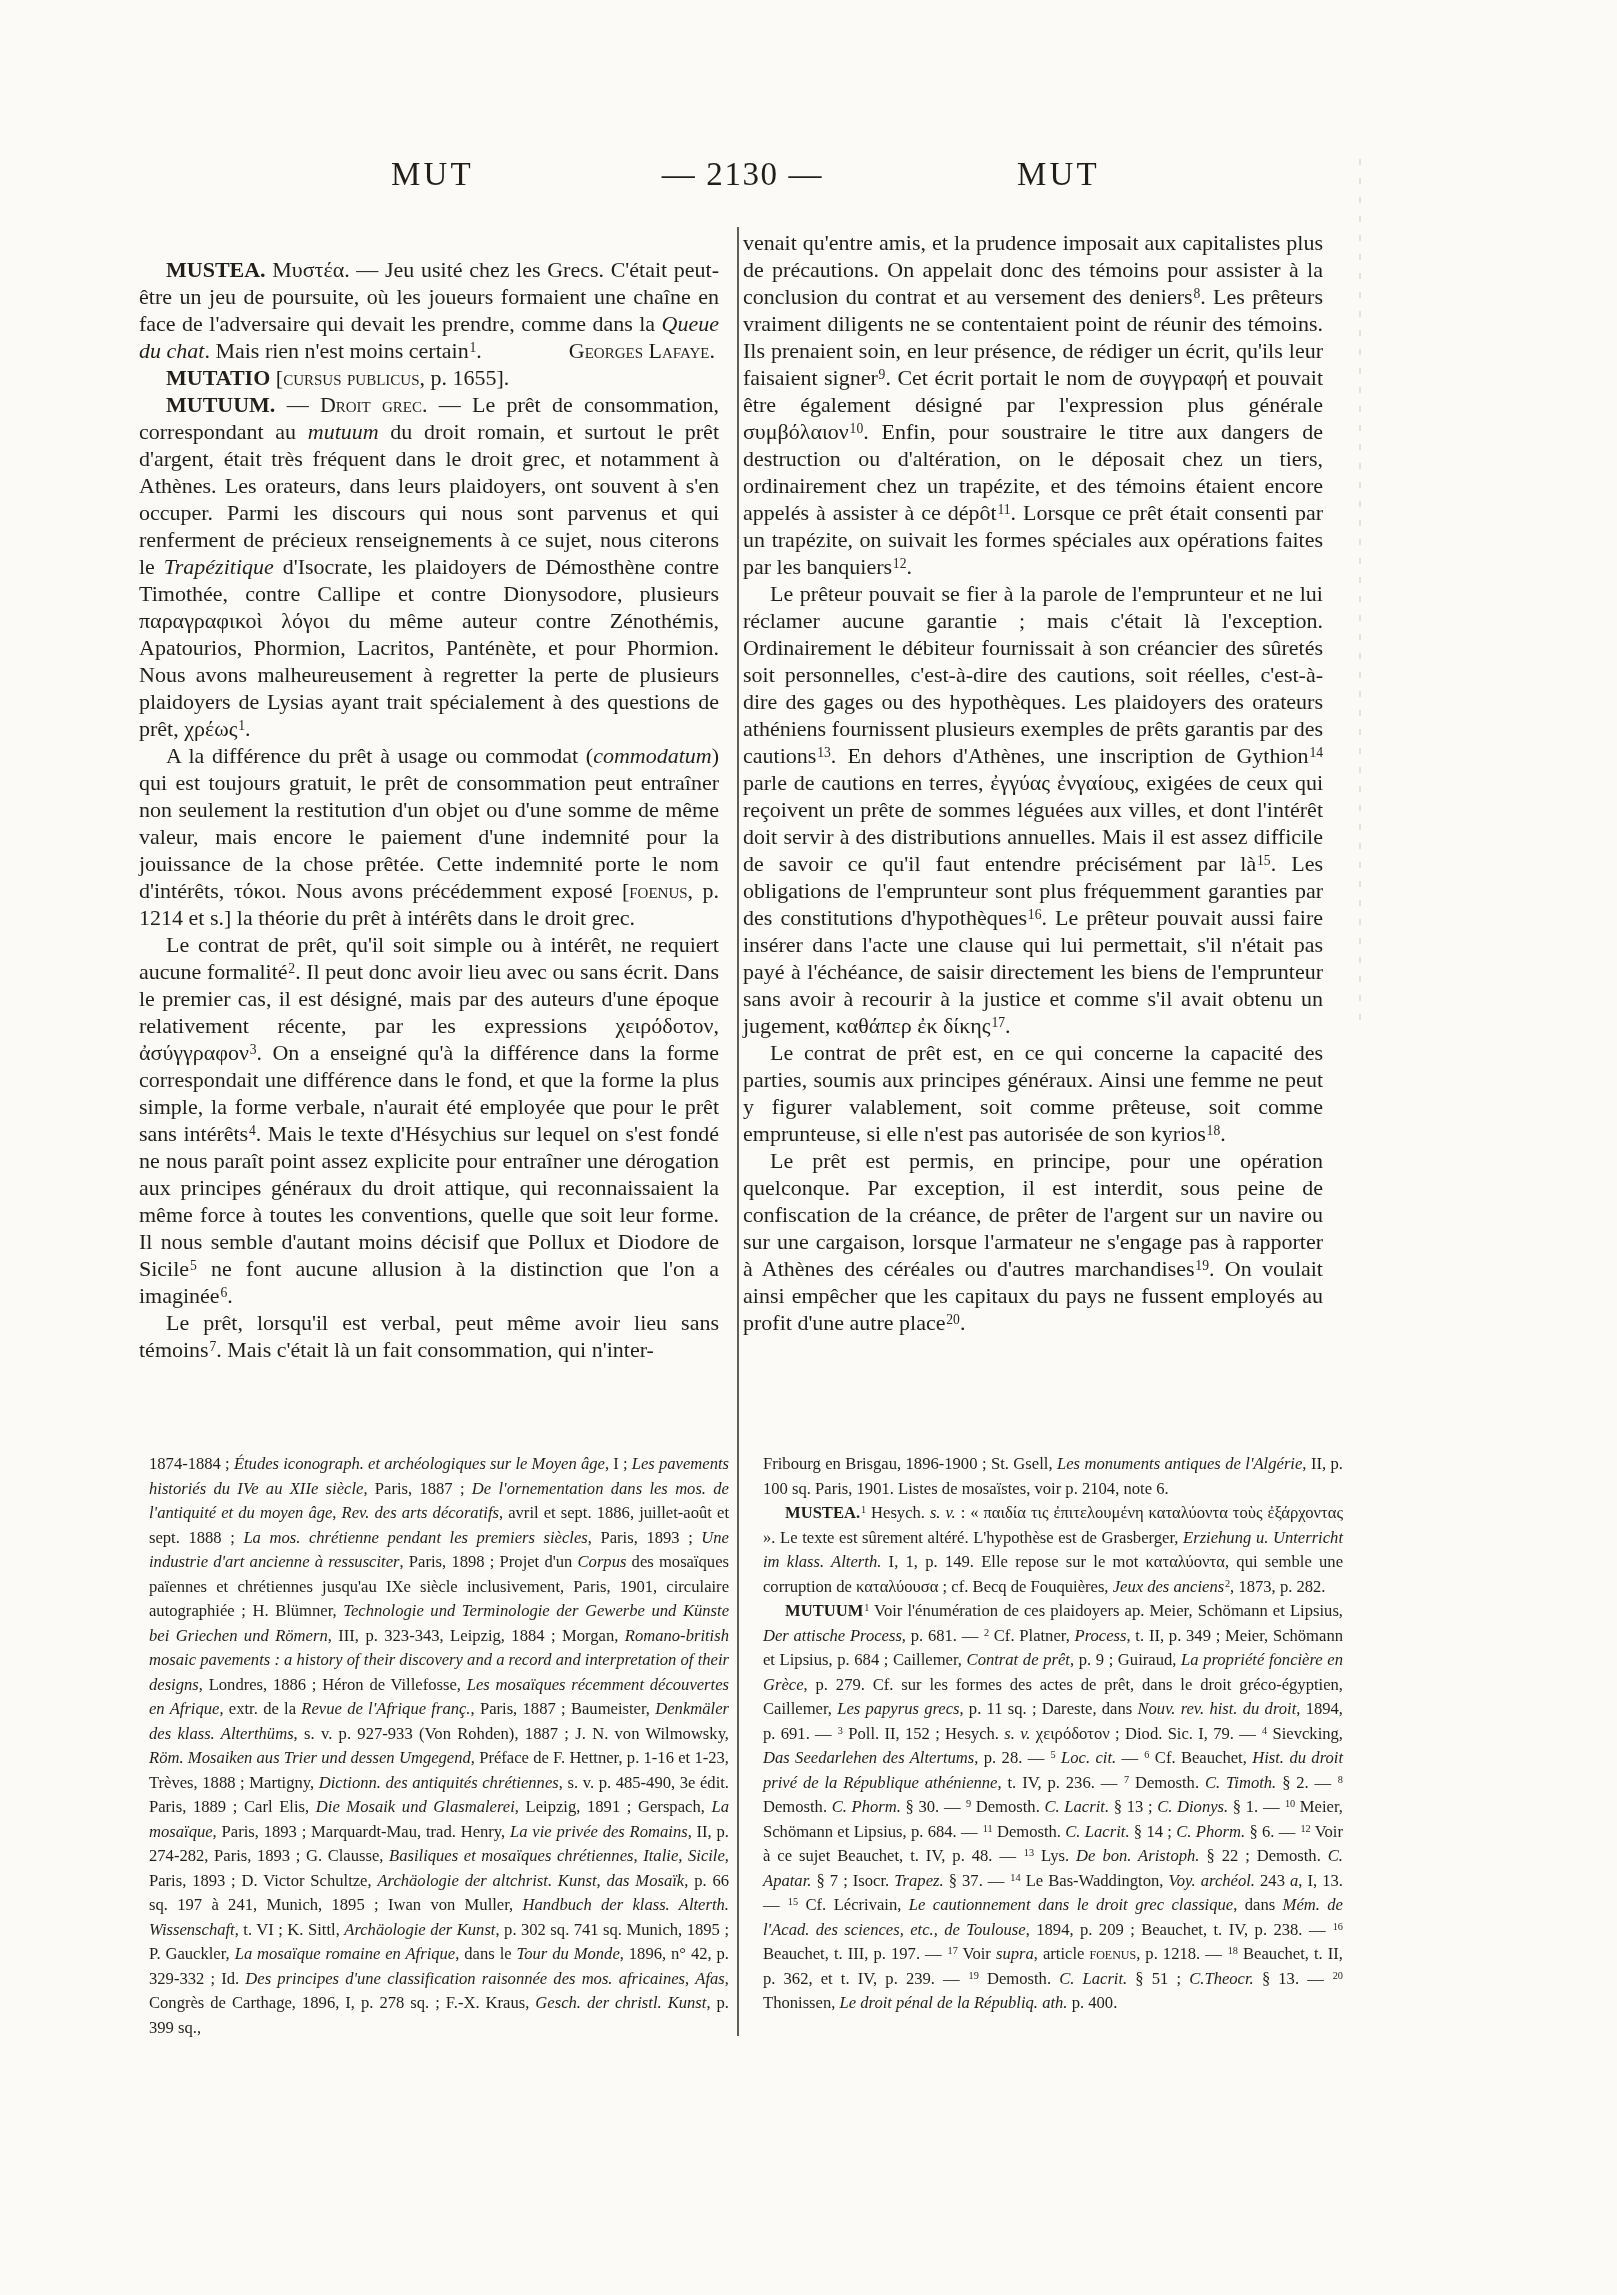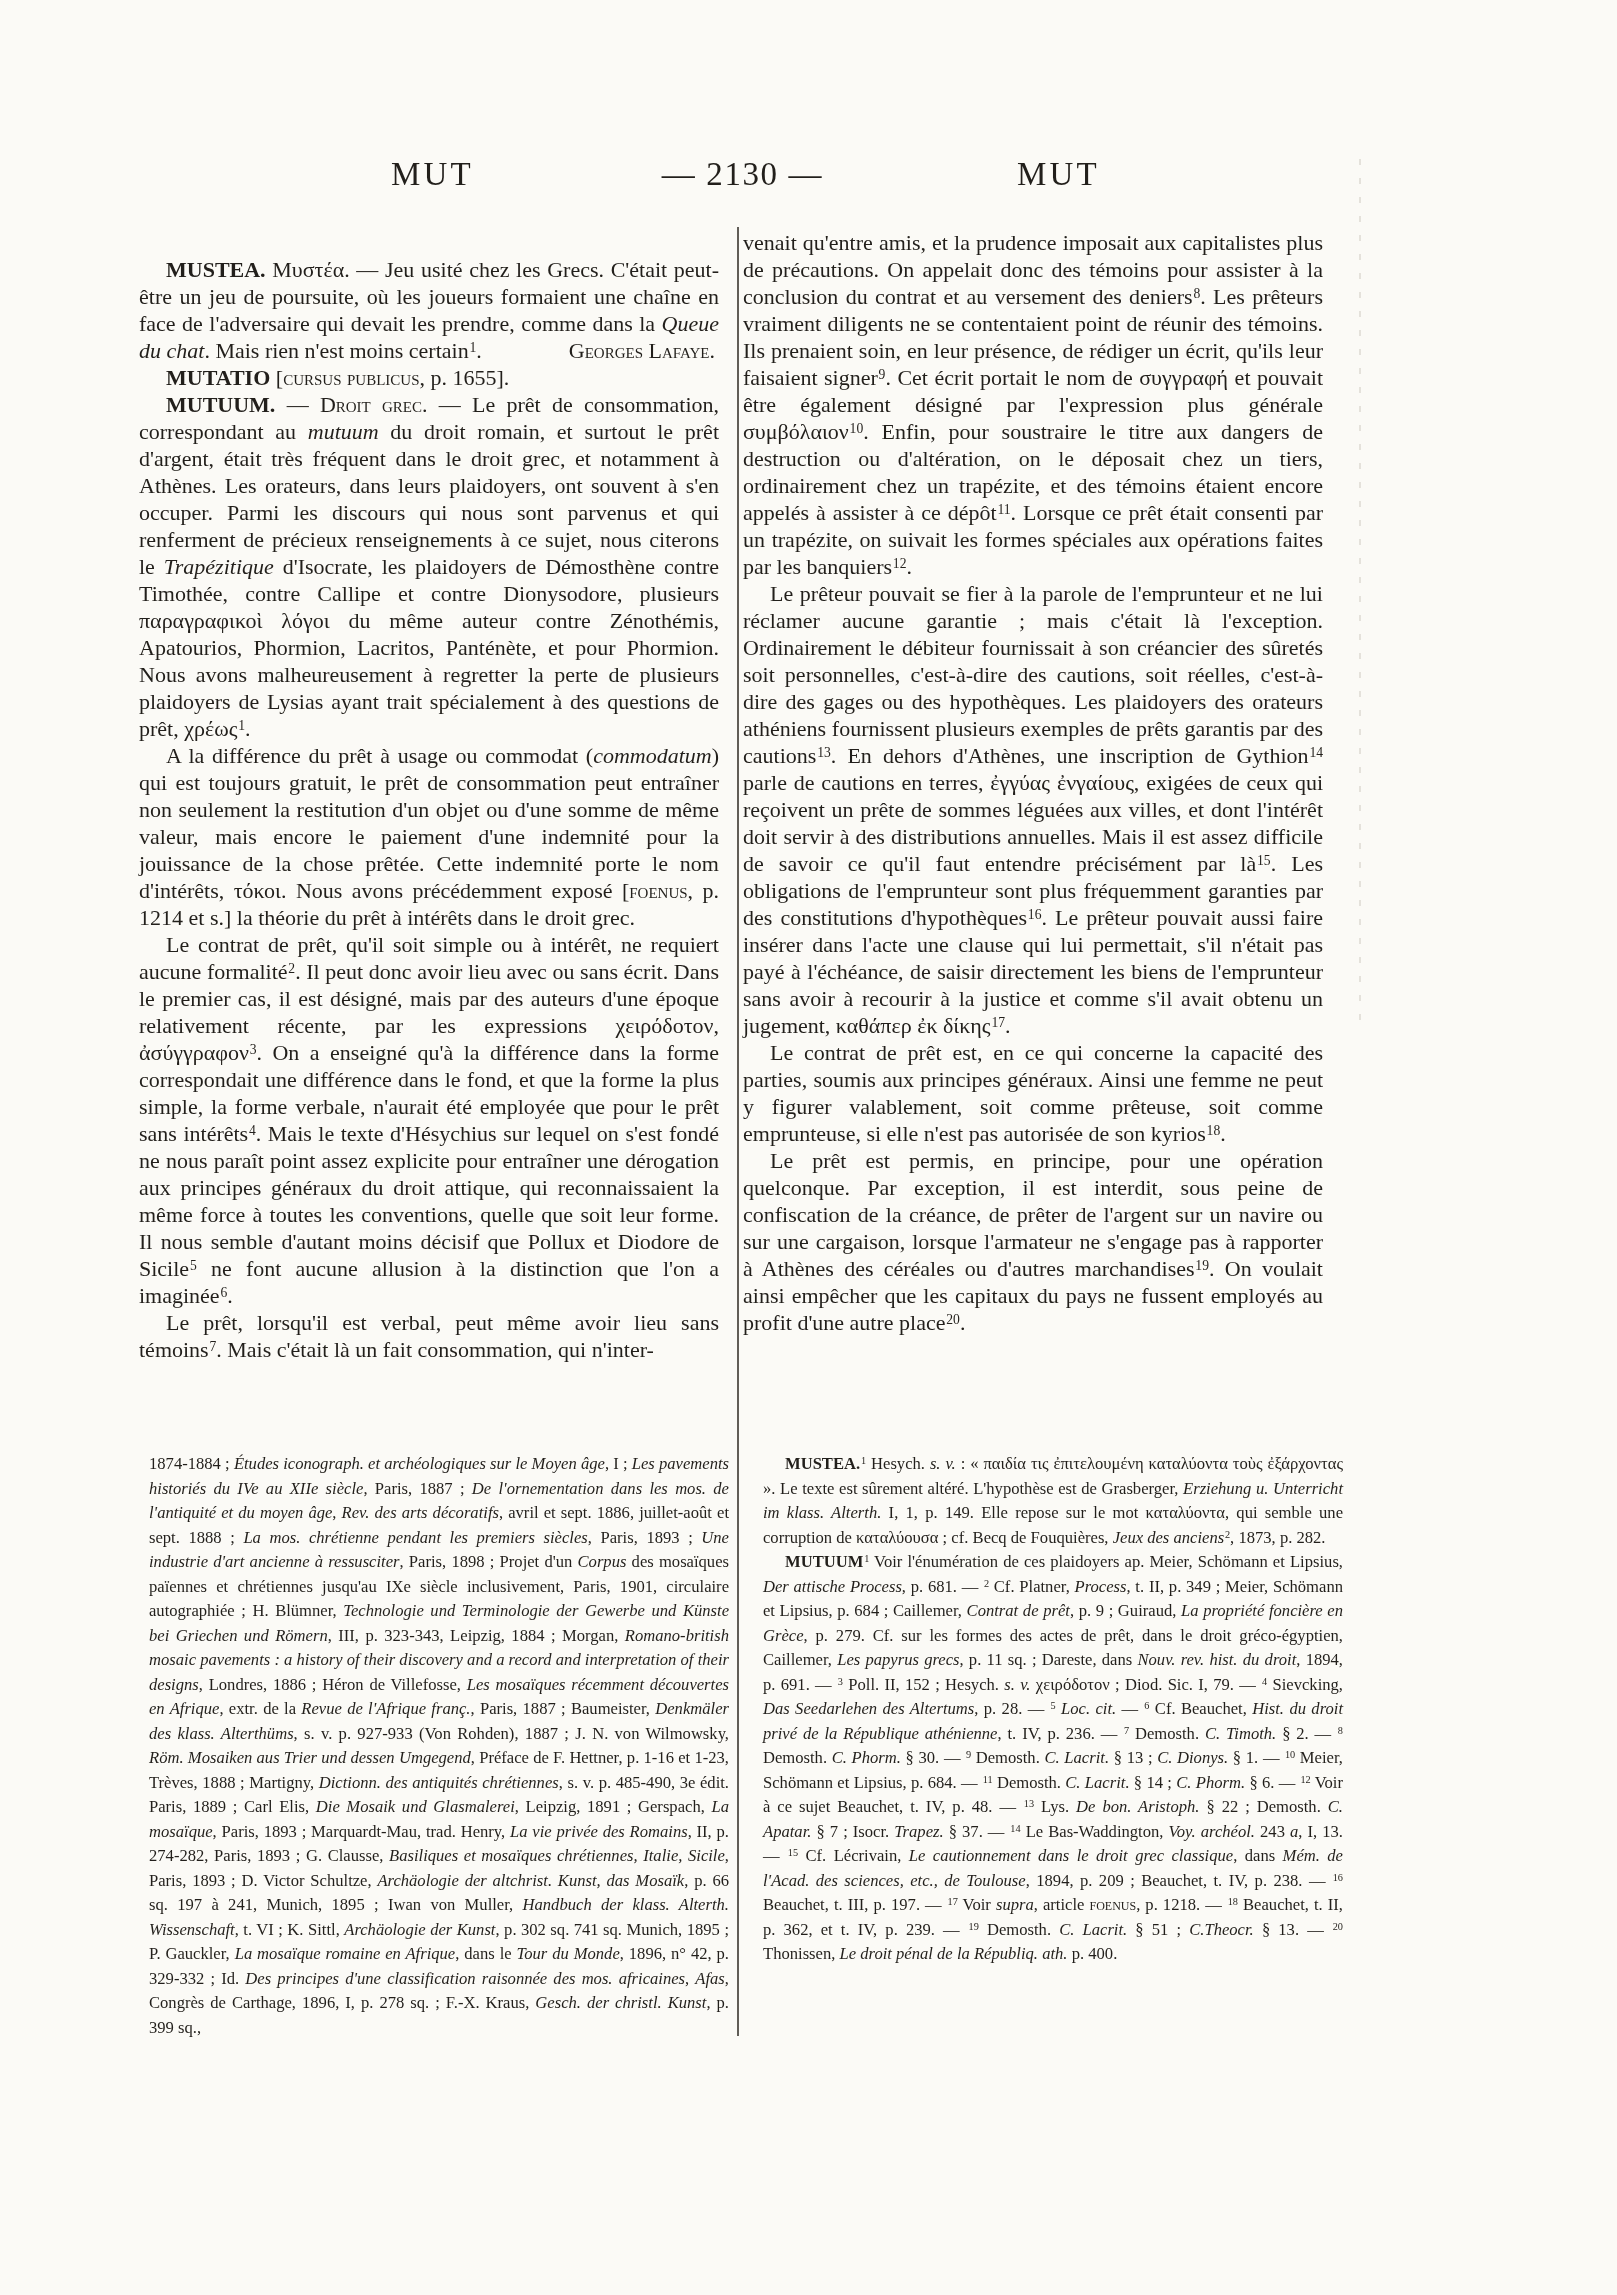--- a/index.html
+++ b/index.html
@@ -74,18 +74,19 @@
       <p class="para"><span>Le prêteur pouvait se fier à la parole de l'emprunteur et ne lui réclamer aucune garantie ; mais c'était là l'exception. Ordinairement le débiteur fournissait à son créancier des sûretés soit personnelles, c'est-à-dire des cautions, soit réelles, c'est-à-dire des gages ou des hypothèques. Les plaidoyers des orateurs athéniens fournissent plusieurs exemples de prêts garantis par des cautions</span><span class="sup">13</span><span>. En dehors d'Athènes, une inscription de Gythion</span><span class="sup">14</span><span> parle de cautions en terres, ἐγγύας ἐνγαίους, exigées de ceux qui reçoivent un prête de sommes léguées aux villes, et dont l'intérêt doit servir à des distributions annuelles. Mais il est assez difficile de savoir ce qu'il faut entendre précisément par là</span><span class="sup">15</span><span>. Les obligations de l'emprunteur sont plus fréquemment garanties par des constitutions d'hypothèques</span><span class="sup">16</span><span>. Le prêteur pouvait aussi faire insérer dans l'acte une clause qui lui permettait, s'il n'était pas payé à l'échéance, de saisir directement les biens de l'emprunteur sans avoir à recourir à la justice et comme s'il avait obtenu un jugement, καθάπερ ἐκ δίκης</span><span class="sup">17</span><span>.</span></p>
       <p class="para"><span>Le contrat de prêt est, en ce qui concerne la capacité des parties, soumis aux principes généraux. Ainsi une femme ne peut y figurer valablement, soit comme prêteuse, soit comme emprunteuse, si elle n'est pas autorisée de son kyrios</span><span class="sup">18</span><span>.</span></p>
       <p class="para"><span>Le prêt est permis, en principe, pour une opération quelconque. Par exception, il est interdit, sous peine de confiscation de la créance, de prêter de l'argent sur un navire ou sur une cargaison, lorsque l'armateur ne s'engage pas à rapporter à Athènes des céréales ou d'autres marchandises</span><span class="sup">19</span><span>. On voulait ainsi empêcher que les capitaux du pays ne fussent employés au profit d'une autre place</span><span class="sup">20</span><span>.</span></p>
     </div>
 
   <div class="col fn fn-left">
       <p class="para noind"><span>1874-1884 ; </span><span class="i">Études iconograph. et archéologiques sur le Moyen âge</span><span>, I ; </span><span class="i">Les pavements historiés du IVe au XIIe siècle</span><span>, Paris, 1887 ; </span><span class="i">De l'ornementation dans les mos. de l'antiquité et du moyen âge</span><span>, </span><span class="i">Rev. des arts décoratifs</span><span>, avril et sept. 1886, juillet-août et sept. 1888 ; </span><span class="i">La mos. chrétienne pendant les premiers siècles</span><span>, Paris, 1893 ; </span><span class="i">Une industrie d'art ancienne à ressusciter</span><span>, Paris, 1898 ; Projet d'un </span><span class="i">Corpus</span><span> des mosaïques païennes et chrétiennes jusqu'au IXe siècle inclusivement, Paris, 1901, circulaire autographiée ; H. Blümner, </span><span class="i">Technologie und Terminologie der Gewerbe und Künste bei Griechen und Römern</span><span>, III, p. 323-343, Leipzig, 1884 ; Morgan, </span><span class="i">Romano-british mosaic pavements : a history of their discovery and a record and interpretation of their designs</span><span>, Londres, 1886 ; Héron de Villefosse, </span><span class="i">Les mosaïques récemment découvertes en Afrique</span><span>, extr. de la </span><span class="i">Revue de l'Afrique franç.</span><span>, Paris, 1887 ; Baumeister, </span><span class="i">Denkmäler des klass. Alterthüms</span><span>, s. v. p. 927-933 (Von Rohden), 1887 ; J. N. von Wilmowsky, </span><span class="i">Röm. Mosaiken aus Trier und dessen Umgegend</span><span>, Préface de F. Hettner, p. 1-16 et 1-23, Trèves, 1888 ; Martigny, </span><span class="i">Dictionn. des antiquités chrétiennes</span><span>, s. v. p. 485-490, 3e édit. Paris, 1889 ; Carl Elis, </span><span class="i">Die Mosaik und Glasmalerei</span><span>, Leipzig, 1891 ; Gerspach, </span><span class="i">La mosaïque</span><span>, Paris, 1893 ; Marquardt-Mau, trad. Henry, </span><span class="i">La vie privée des Romains</span><span>, II, p. 274-282, Paris, 1893 ; G. Clausse, </span><span class="i">Basiliques et mosaïques chrétiennes, Italie, Sicile</span><span>, Paris, 1893 ; D. Victor Schultze, </span><span class="i">Archäologie der altchrist. Kunst, das Mosaïk</span><span>, p. 66 sq. 197 à 241, Munich, 1895 ; Iwan von Muller, </span><span class="i">Handbuch der klass. Alterth. Wissenschaft</span><span>, t. VI ; K. Sittl, </span><span class="i">Archäologie der Kunst</span><span>, p. 302 sq. 741 sq. Munich, 1895 ; P. Gauckler, </span><span class="i">La mosaïque romaine en Afrique</span><span>, dans le </span><span class="i">Tour du Monde</span><span>, 1896, n° 42, p. 329-332 ; Id. </span><span class="i">Des principes d'une classification raisonnée des mos. africaines</span><span>, </span><span class="i">Afas</span><span>, Congrès de Carthage, 1896, I, p. 278 sq. ; F.-X. Kraus, </span><span class="i">Gesch. der christl. Kunst</span><span>, p. 399 sq.,</span></p>
     </div>
 
   <div class="col fn fn-right">
+      <p class="para noind"><span>Fribourg en Brisgau, 1896-1900 ; St. Gsell, </span><span class="i">Les monuments antiques de l'Algérie</span><span>, II, p. 100 sq. Paris, 1901. Listes de mosaïstes, voir p. 2104, note 6.</span></p>
       <p class="para"><span class="b">MUSTEA.</span><span class="sup">1</span><span> Hesych. </span><span class="i">s. v.</span><span> : « παιδία τις ἐπιτελουμένη καταλύοντα τοὺς ἐξάρχοντας ». Le texte est sûrement altéré. L'hypothèse est de Grasberger, </span><span class="i">Erziehung u. Unterricht im klass. Alterth.</span><span> I, 1, p. 149. Elle repose sur le mot καταλύοντα, qui semble une corruption de καταλύουσα ; cf. Becq de Fouquières, </span><span class="i">Jeux des anciens</span><span class="sup">2</span><span>, 1873, p. 282.</span></p>
       <p class="para"><span class="b">MUTUUM</span><span class="sup">1</span><span> Voir l'énumération de ces plaidoyers ap. Meier, Schömann et Lipsius, </span><span class="i">Der attische Process</span><span>, p. 681. — </span><span class="sup">2</span><span> Cf. Platner, </span><span class="i">Process</span><span>, t. II, p. 349 ; Meier, Schömann et Lipsius, p. 684 ; Caillemer, </span><span class="i">Contrat de prêt</span><span>, p. 9 ; Guiraud, </span><span class="i">La propriété foncière en Grèce</span><span>, p. 279. Cf. sur les formes des actes de prêt, dans le droit gréco-égyptien, Caillemer, </span><span class="i">Les papyrus grecs</span><span>, p. 11 sq. ; Dareste, dans </span><span class="i">Nouv. rev. hist. du droit</span><span>, 1894, p. 691. — </span><span class="sup">3</span><span> Poll. II, 152 ; Hesych. </span><span class="i">s. v.</span><span> χειρόδοτον ; Diod. Sic. I, 79. — </span><span class="sup">4</span><span> Sievcking, </span><span class="i">Das Seedarlehen des Altertums</span><span>, p. 28. — </span><span class="sup">5</span><span class="i"> Loc. cit.</span><span> — </span><span class="sup">6</span><span> Cf. Beauchet, </span><span class="i">Hist. du droit privé de la République athénienne</span><span>, t. IV, p. 236. — </span><span class="sup">7</span><span> Demosth. </span><span class="i">C. Timoth.</span><span> § 2. — </span><span class="sup">8</span><span> Demosth. </span><span class="i">C. Phorm.</span><span> § 30. — </span><span class="sup">9</span><span> Demosth. </span><span class="i">C. Lacrit.</span><span> § 13 ; </span><span class="i">C. Dionys.</span><span> § 1. — </span><span class="sup">10</span><span> Meier, Schömann et Lipsius, p. 684. — </span><span class="sup">11</span><span> Demosth. </span><span class="i">C. Lacrit.</span><span> § 14 ; </span><span class="i">C. Phorm.</span><span> § 6. — </span><span class="sup">12</span><span> Voir à ce sujet Beauchet, t. IV, p. 48. — </span><span class="sup">13</span><span> Lys. </span><span class="i">De bon. Aristoph.</span><span> § 22 ; Demosth. </span><span class="i">C. Apatar.</span><span> § 7 ; Isocr. </span><span class="i">Trapez.</span><span> § 37. — </span><span class="sup">14</span><span> Le Bas-Waddington, </span><span class="i">Voy. archéol.</span><span> 243 </span><span class="i">a</span><span>, I, 13. — </span><span class="sup">15</span><span> Cf. Lécrivain, </span><span class="i">Le cautionnement dans le droit grec classique</span><span>, dans </span><span class="i">Mém. de l'Acad. des sciences, etc., de Toulouse</span><span>, 1894, p. 209 ; Beauchet, t. IV, p. 238. — </span><span class="sup">16</span><span> Beauchet, t. III, p. 197. — </span><span class="sup">17</span><span> Voir </span><span class="i">supra</span><span>, article </span><span class="sc">foenus</span><span>, p. 1218. — </span><span class="sup">18</span><span> Beauchet, t. II, p. 362, et t. IV, p. 239. — </span><span class="sup">19</span><span> Demosth. </span><span class="i">C. Lacrit.</span><span> § 51 ; </span><span class="i">C.Theocr.</span><span> § 13. — </span><span class="sup">20</span><span> Thonissen, </span><span class="i">Le droit pénal de la Républiq. ath.</span><span> p. 400.</span></p>
     </div>
 
 </div>
 
 
 </body></html>

